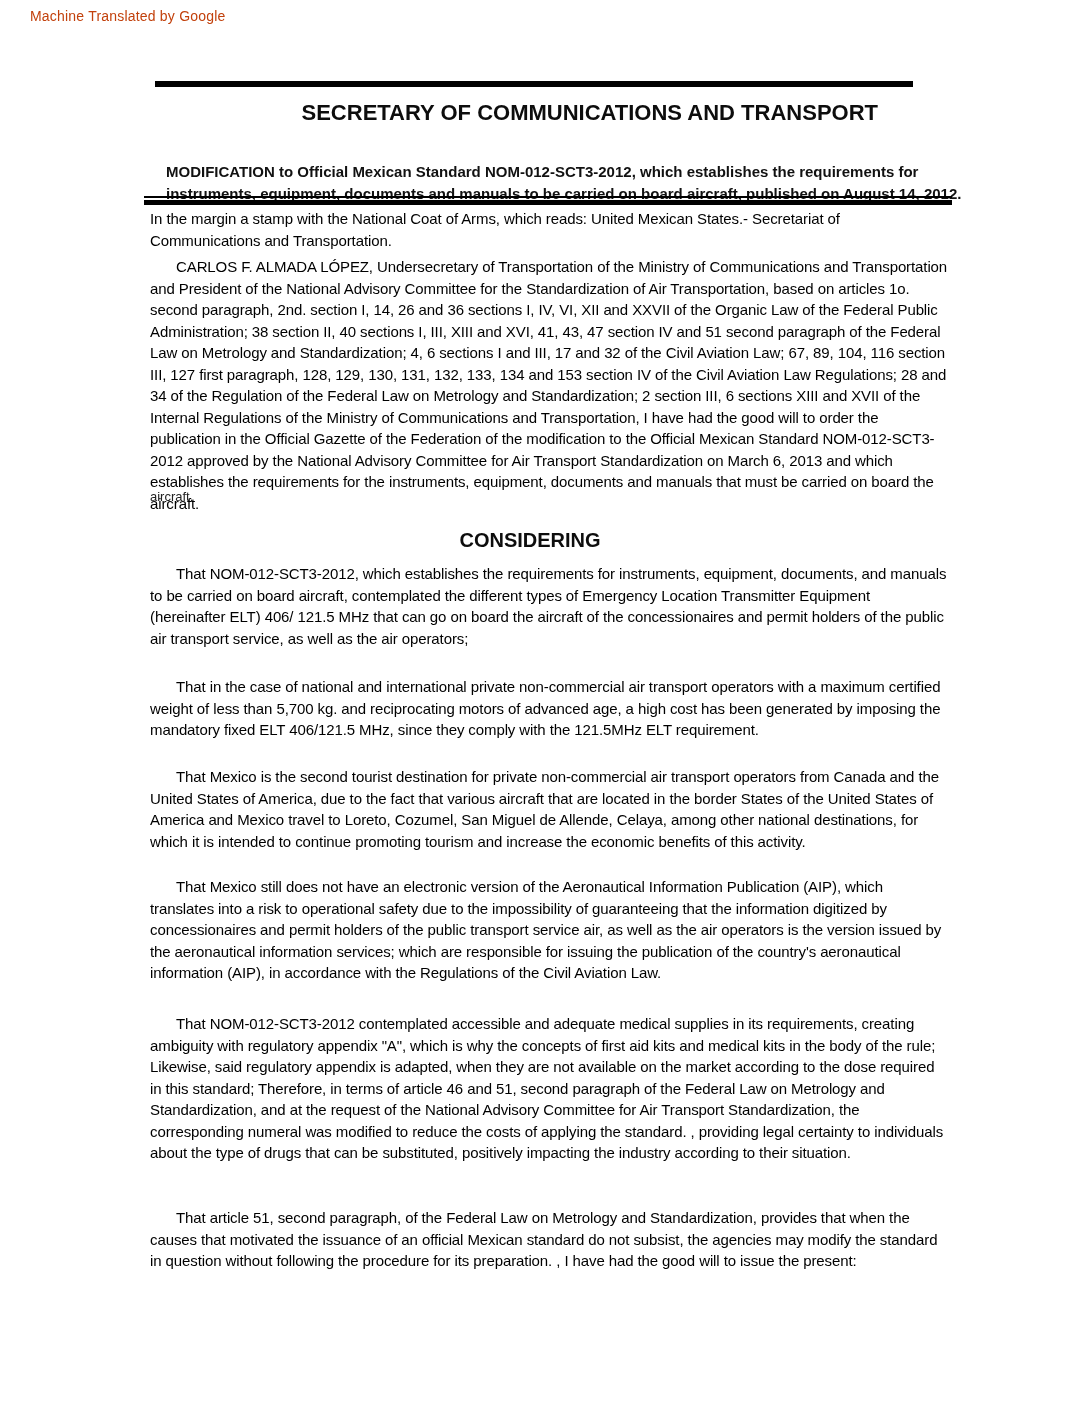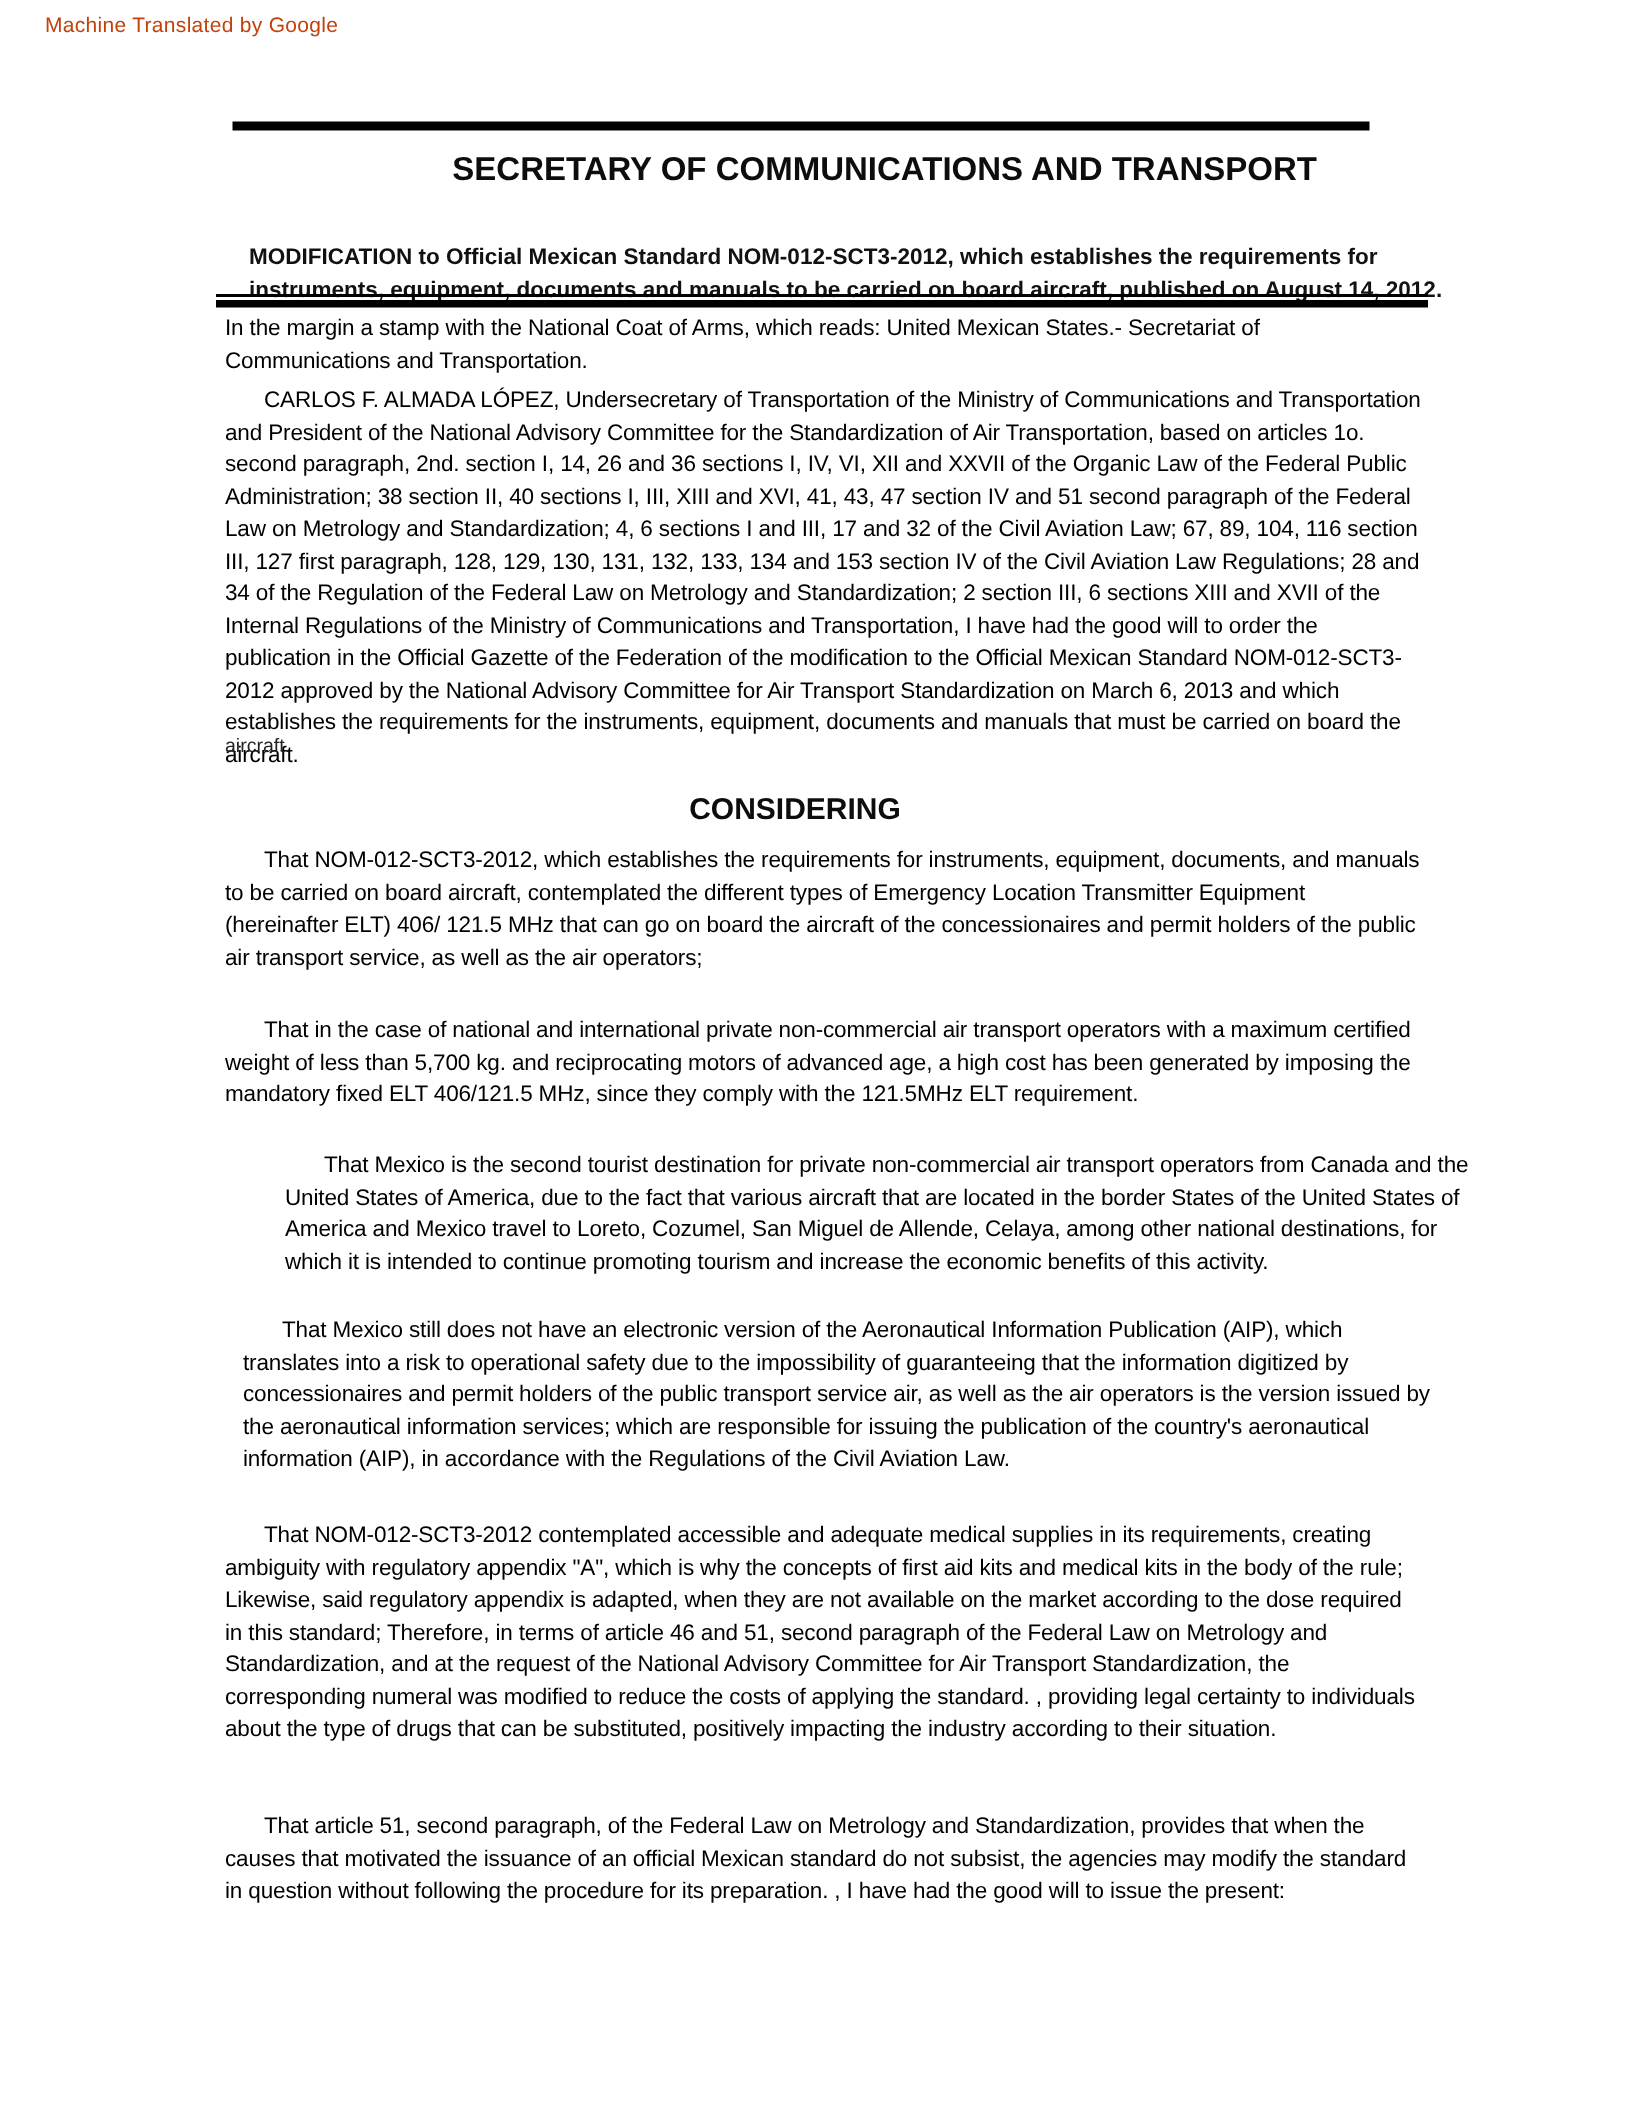--- a/index.html
+++ b/index.html
@@ -118,22 +118,22 @@
     margin: 0;
     box-sizing: border-box;
     padding-right: 38px;
     text-align: center;
     font-size: 20px;
     font-weight: bold;
     color: #0d0d0d;
   }
   .p-c0 { top: 563px; }
   .p-c1 { top: 676px; }
-  .p-c2 { top: 766px; margin-left: 40px; }
-  .p-c3 { top: 876px; margin-left: 12px; }
+  .p-c2 { top: 766px; }
+  .p-c3 { top: 876px; }
   .p-c4 { top: 1013px; }
   .p-c5 { top: 1207px; }
 </style>
 </head>
 <body>
 
 <div class="banner">Machine Translated by Google</div>
 
 <div class="column">
 

